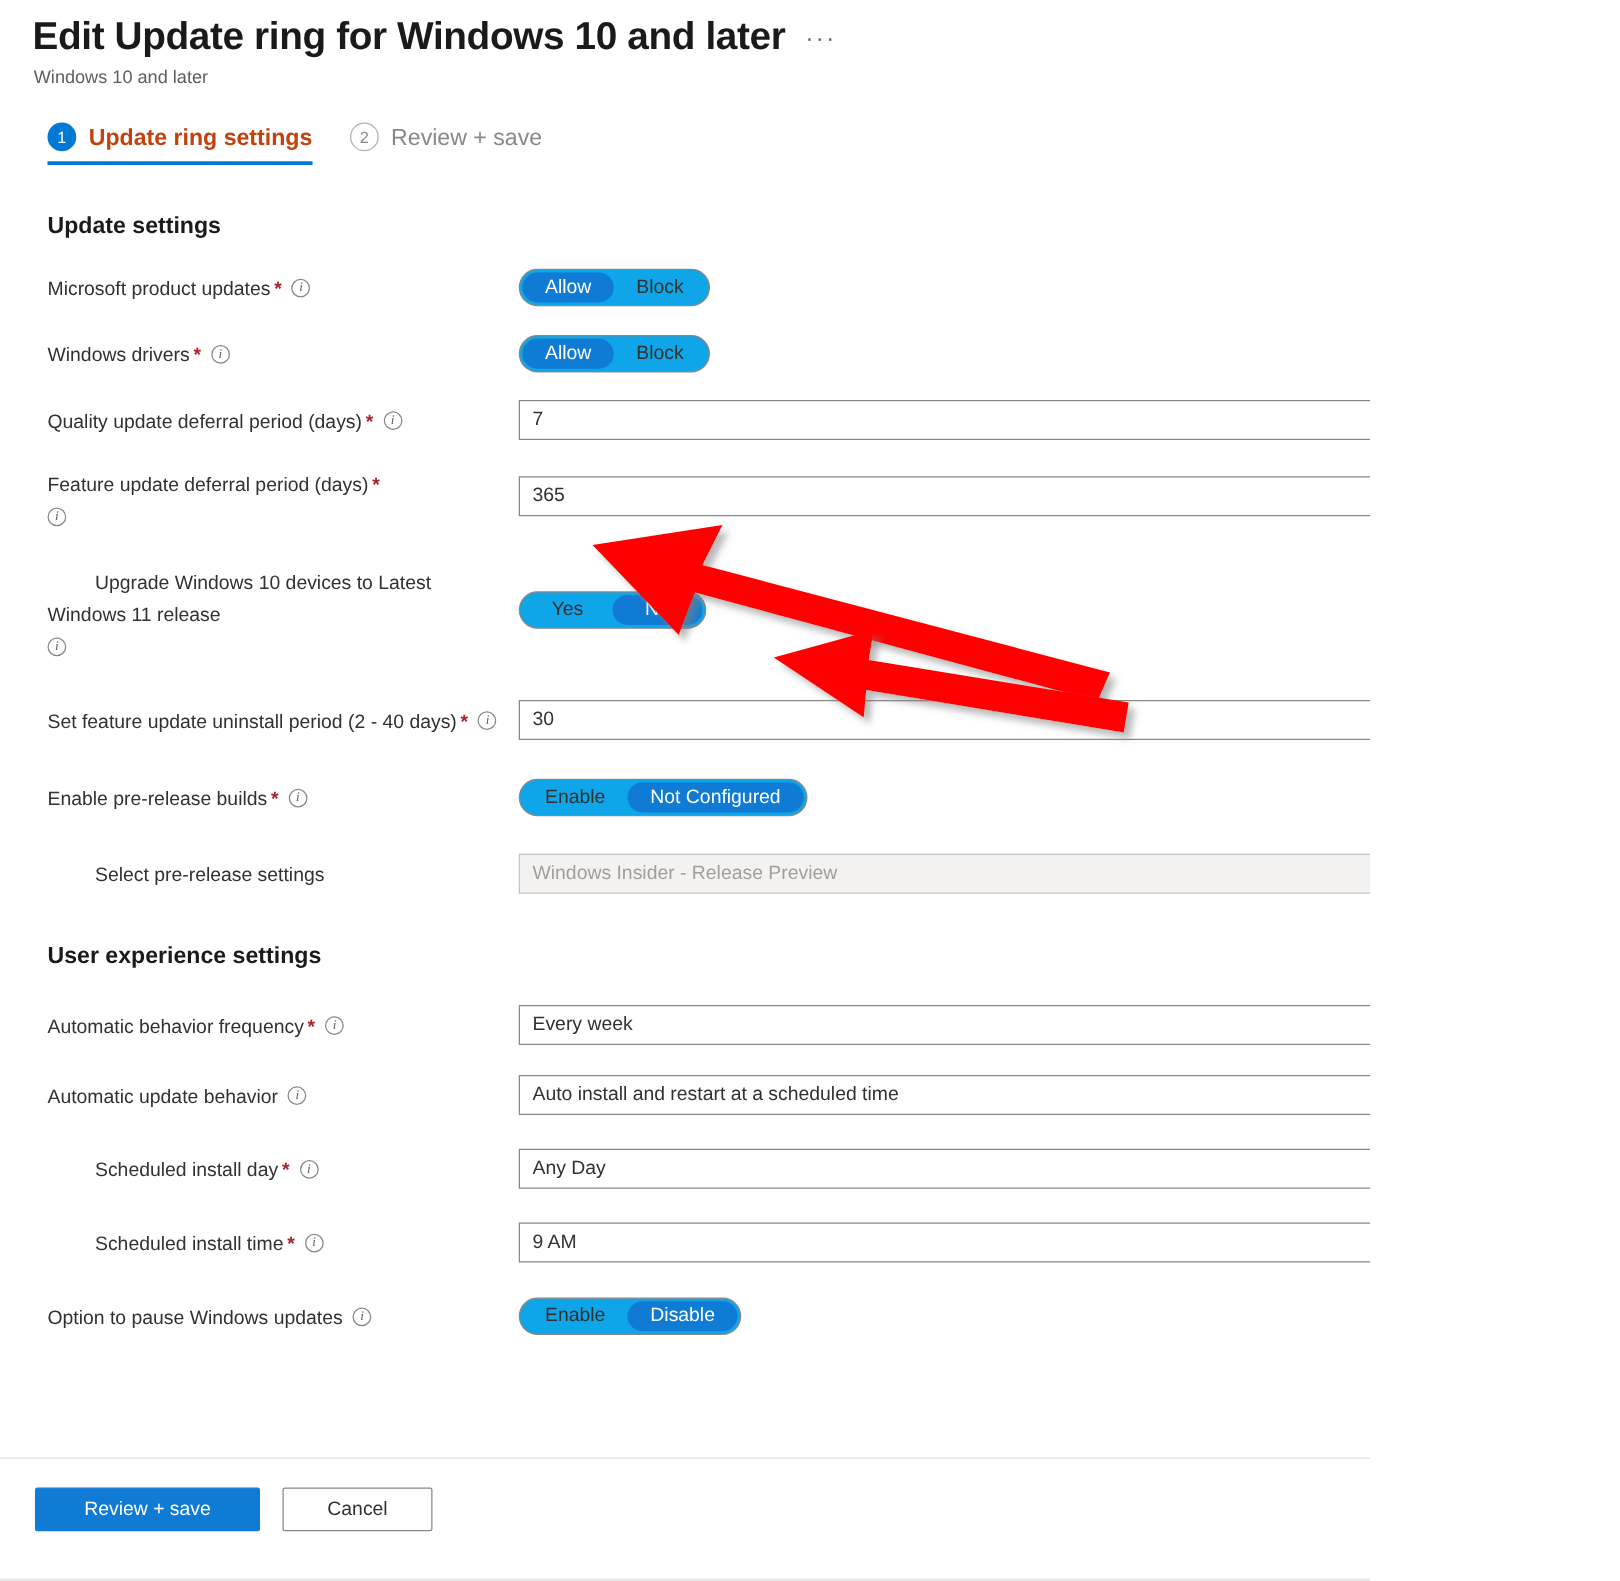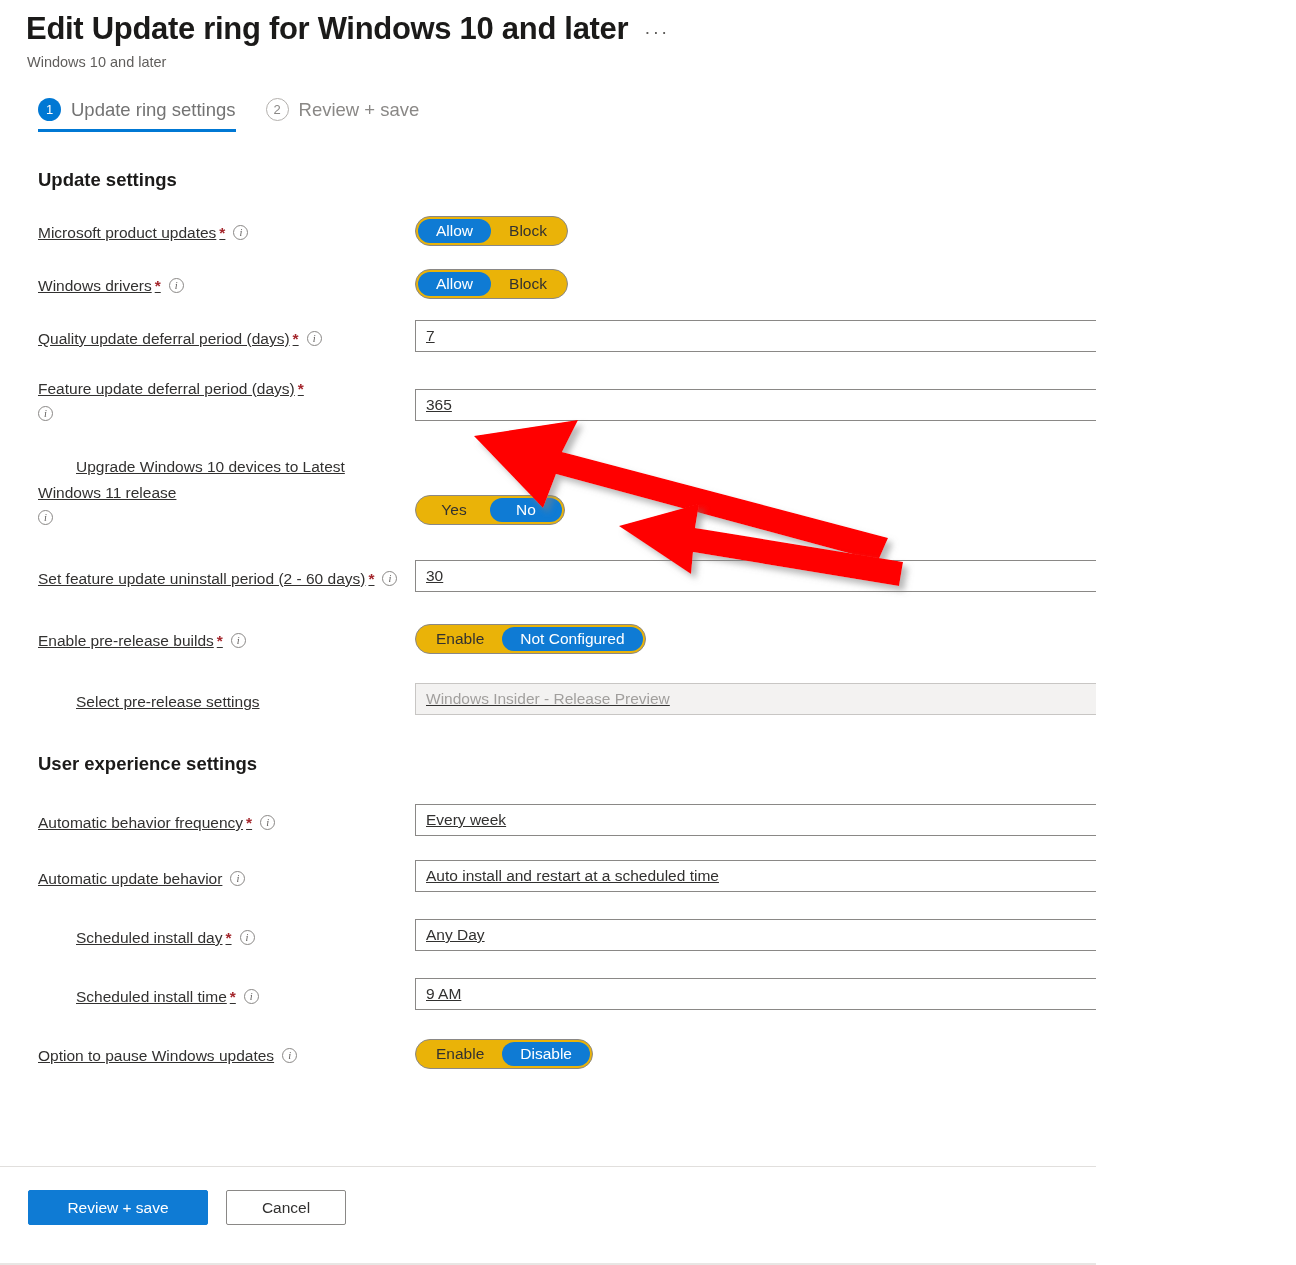--- a/index.html
+++ b/index.html
@@ -68,21 +68,21 @@
     font-size: 13px;
     margin-right: 10px;
     flex: none;
   }
   .tab.active .tab-num { background: #0078d4; color: #fff; }
   .tab.inactive .tab-num {
     background: #fff; color: #8a8886;
     border: 1px solid #b3b0ad;
   }
   .tab-label { font-size: 18.5px; line-height: 22px; }
-  .tab.active .tab-label { color: #737373; font-weight: 400; }
+  .tab.active .tab-label { color: #c2410c; font-weight: 700; }
   .tab.inactive .tab-label { color: #8a8886; font-weight: 400; }
   .tab.active::after {
     content: "";
     position: absolute;
     left: 0; right: 0; bottom: 0;
     height: 3px;
     background: #0078d4;
   }
 
   
@@ -95,24 +95,23 @@
     font-size: 18.5px;
     font-weight: 600;
     color: #1b1a19;
     margin: 9px 0 0 0;
     line-height: 26px;
   }
   .section-heading.second { margin-top: 36px; }
 
   .row {
     display: flex;
-    align-items: flex-end;
+    align-items: center;
     margin-top: 21px;
     min-height: 32px;
-    text-decoration: underline;
   }
   .label-cell {
     width: 377px;
     flex: none;
     padding-right: 10px;
     font-size: 15.5px;
     line-height: 26px;
     color: #323130;
     padding-top: 3px;
   }
@@ -144,21 +143,21 @@
   }
   .info-below { display: block; margin-left: 0; margin-top: 4px; }
 
   
   .pill {
     display: inline-flex;
     align-items: stretch;
     border: 1px solid #8a8886;
     border-radius: 16px;
     height: 30px;
-    background: #eab308;
+    background: #0ea5e9;
     overflow: hidden;
     padding: 2px;
     cursor: pointer;
     user-select: none;
   }
   .pill-opt {
     display: flex;
     align-items: center;
     justify-content: center;
     padding: 0 18px;
@@ -359,21 +358,21 @@
       <div class="control-cell">
         <div class="pill">
           <div class="pill-opt">Yes</div>
           <div class="pill-opt sel">No</div>
         </div>
       </div>
     </div>
 
     <div class="row" style="margin-top:35px">
       <div class="label-cell">
-        <span class="label-text">Set feature update uninstall period (2 - 60 days)</span><span class="req">*</span><span class="info-icon"></span>
+        <span class="label-text">Set feature update uninstall period (2 - 40 days)</span><span class="req">*</span><span class="info-icon"></span>
       </div>
       <div class="control-cell">
         <input class="tbox" type="text" value="30" style="">
       </div>
     </div>
 
     <div class="row" style="margin-top:30px">
       <div class="label-cell">
         <span class="label-text">Enable pre-release builds</span><span class="req">*</span><span class="info-icon"></span>
       </div>

